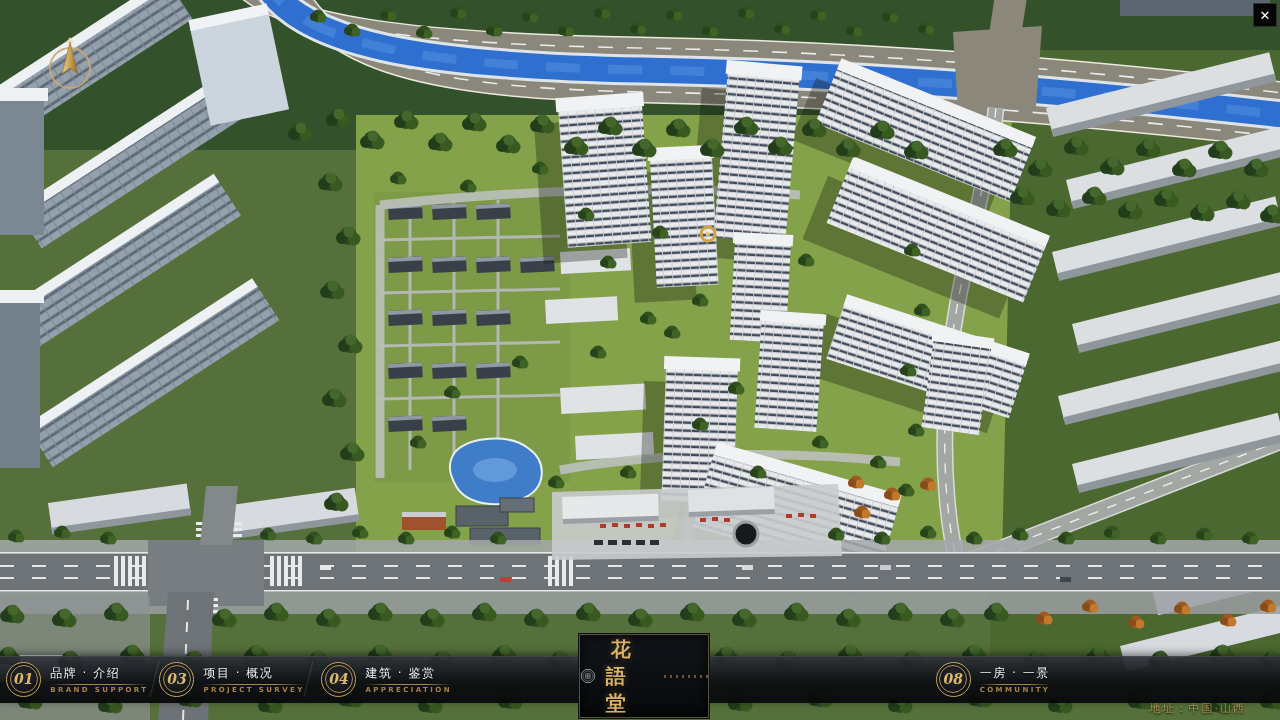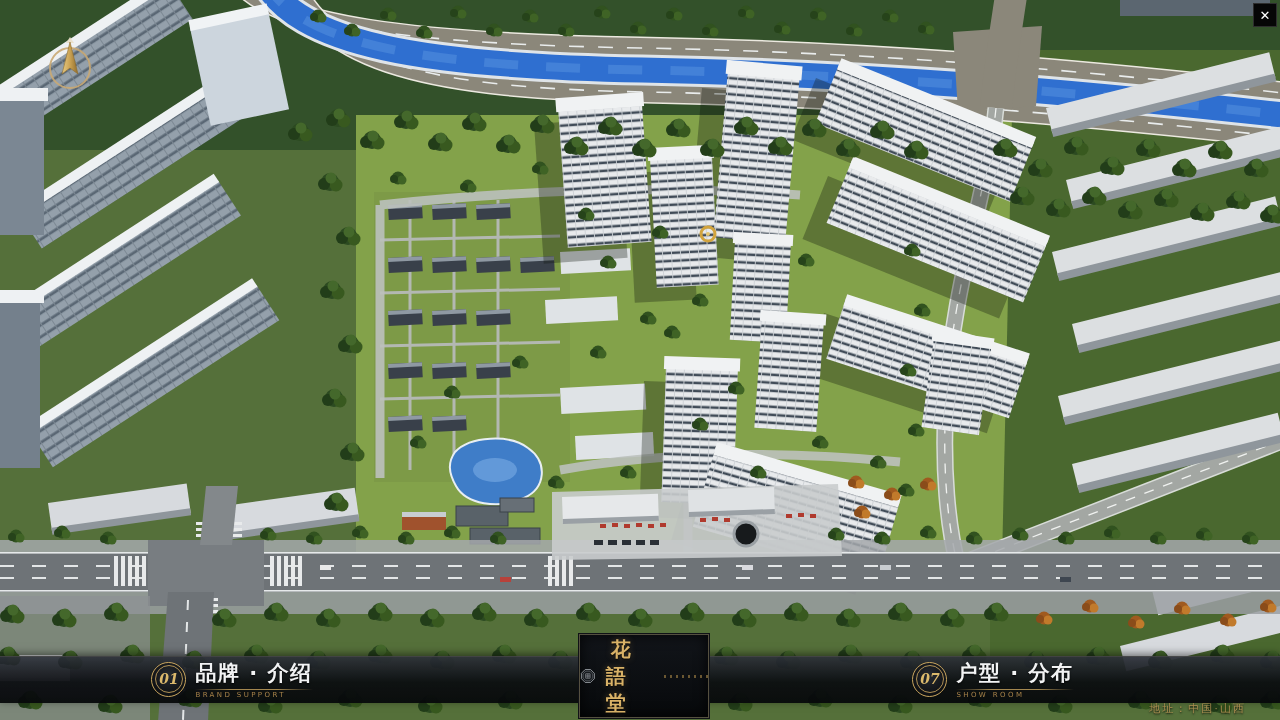--- a/index.html
+++ b/index.html
@@ -20,46 +20,46 @@
   .nav-item:not(:last-child)::after{content:"";position:absolute;right:0;top:5px;bottom:5px;width:1px;
             background:rgba(255,255,255,.14);transform:skewX(-14deg);}
   .badge{width:33px;height:33px;border-radius:50%;border:1px solid #c9a55e;flex:0 0 auto;
          display:flex;align-items:center;justify-content:center;position:relative;
          background:radial-gradient(circle at 50% 38%,#262a31,#0d0f12 75%);}
   .badge::before{content:"";position:absolute;inset:2.5px;border-radius:50%;
          border:1px solid rgba(201,165,94,.85);}
   .badge span{font:italic 700 14px "DejaVu Serif","Liberation Serif",serif;color:#dcb96c;
          position:relative;top:-0.5px;}
   .labels{display:flex;flex-direction:column;align-items:flex-start;}
-  .zh{font-size:21px;font-weight:700;color:#f2f3f4;letter-spacing:1.5px;white-space:nowrap;
+  .zh{font-size:12px;font-weight:400;color:#f2f3f4;letter-spacing:1.5px;white-space:nowrap;
       text-shadow:0 1px 2px rgba(0,0,0,.9);}
   .rule{align-self:stretch;height:1px;margin:2px 0 1px;
         background:linear-gradient(90deg,rgba(200,165,95,0),rgba(200,165,95,.8) 30%,rgba(200,165,95,.8) 70%,rgba(200,165,95,0));}
-  .en{font-size:7px;color:#a8834a;letter-spacing:2.4px;white-space:nowrap;}
+  .en{font-size:7px;color:#a8834a;letter-spacing:2.4px;white-space:nowrap;font-weight:bold;}
 
   
   .logo-box{position:absolute;left:579px;top:634px;width:128px;height:82px;z-index:6;cursor:pointer;
             background:linear-gradient(180deg,#12151a,#07090b);
             border:1px solid #555040;box-shadow:0 0 0 1px #101216,inset 0 0 14px rgba(0,0,0,.85);
             display:flex;flex-direction:row;align-items:center;justify-content:center;gap:10px;}
   .emblem{display:block;}
   .logo-name{font-family:"DejaVu Serif","Liberation Serif",serif;font-weight:700;font-size:20px;
              color:#d9b267;letter-spacing:5px;text-indent:5px;
              text-shadow:0 1px 2px #000,0 0 6px rgba(217,178,103,.35);}
   .logo-sub{width:72px;height:3px;opacity:.75;
             background:repeating-linear-gradient(90deg,#8a6f3c 0 2px,transparent 2px 6px);}
 
   
   .compass{position:absolute;left:40px;top:34px;width:60px;height:62px;z-index:3;}
   .close-btn{position:absolute;left:1253px;top:3px;width:24px;height:24px;z-index:7;
              background:#060606;border:1px solid #2e2e2e;color:#fff;font-size:13px;line-height:1;
              display:flex;align-items:center;justify-content:center;cursor:pointer;
              font-family:"DejaVu Sans",sans-serif;padding:0;}
   .address{position:absolute;right:34px;top:701px;z-index:6;font-size:11px;color:#af9252;
-           letter-spacing:2px;text-shadow:0 1px 2px #000;font-family:Liberation Serif, serif;}
+           letter-spacing:2px;text-shadow:0 1px 2px #000;}
 </style>
 </head>
 <body>
 
 <div class="stage">
 
 <svg class="scene" viewBox="0 0 1280 720" width="1280" height="720">
   <defs>
     <pattern id="win" width="9" height="8" patternUnits="userSpaceOnUse">
       <rect width="9" height="8" fill="#e8eaec"></rect>
@@ -565,31 +565,51 @@
   <div class="nav-item">
     <div class="badge">
           <span>01</span>
         </div>
     <div class="labels">
       <div class="zh">品牌 · 介绍</div>
       <div class="rule"></div>
       <div class="en">BRAND SUPPORT</div>
     </div>
   </div>
+  <div class="nav-item">
+    <div class="badge">
+          <span>03</span>
+        </div>
+    <div class="labels">
+      <div class="zh">项目 · 概况</div>
+      <div class="rule"></div>
+      <div class="en">PROJECT SURVEY</div>
+    </div>
+  </div>
+  <div class="nav-item">
+    <div class="badge">
+          <span>04</span>
+        </div>
+    <div class="labels">
+      <div class="zh">建筑 · 鉴赏</div>
+      <div class="rule"></div>
+      <div class="en">APPRECIATION</div>
+    </div>
+  </div>
 </div>
 
 <div class="nav-group right">
   <div class="nav-item">
     <div class="badge">
-          <span>07</span>
+          <span>08</span>
         </div>
     <div class="labels">
-      <div class="zh">户型 · 分布</div>
+      <div class="zh">一房 · 一景</div>
       <div class="rule"></div>
-      <div class="en">SHOW ROOM</div>
+      <div class="en">COMMUNITY</div>
     </div>
   </div>
 </div>
 
 <div class="logo-box">
   <svg class="emblem" width="26" height="26" viewBox="-18 -18 36 36">
     <polygon points="14.8,6.1 6.1,14.8 -6.1,14.8 -14.8,6.1 -14.8,-6.1 -6.1,-14.8 6.1,-14.8 14.8,-6.1" fill="#15181d" stroke="#b9bec4" stroke-width="1.6"></polygon>
     <polygon points="11,4.6 4.6,11 -4.6,11 -11,4.6 -11,-4.6 -4.6,-11 4.6,-11 11,-4.6" fill="none" stroke="#9aa0a6" stroke-width="1"></polygon>
     <path d="M -5,-5 H 5 V 5 H -5 Z M -5,0 H 5 M 0,-5 V 5" fill="none" stroke="#b9bec4" stroke-width="1.2"></path>
   </svg>

